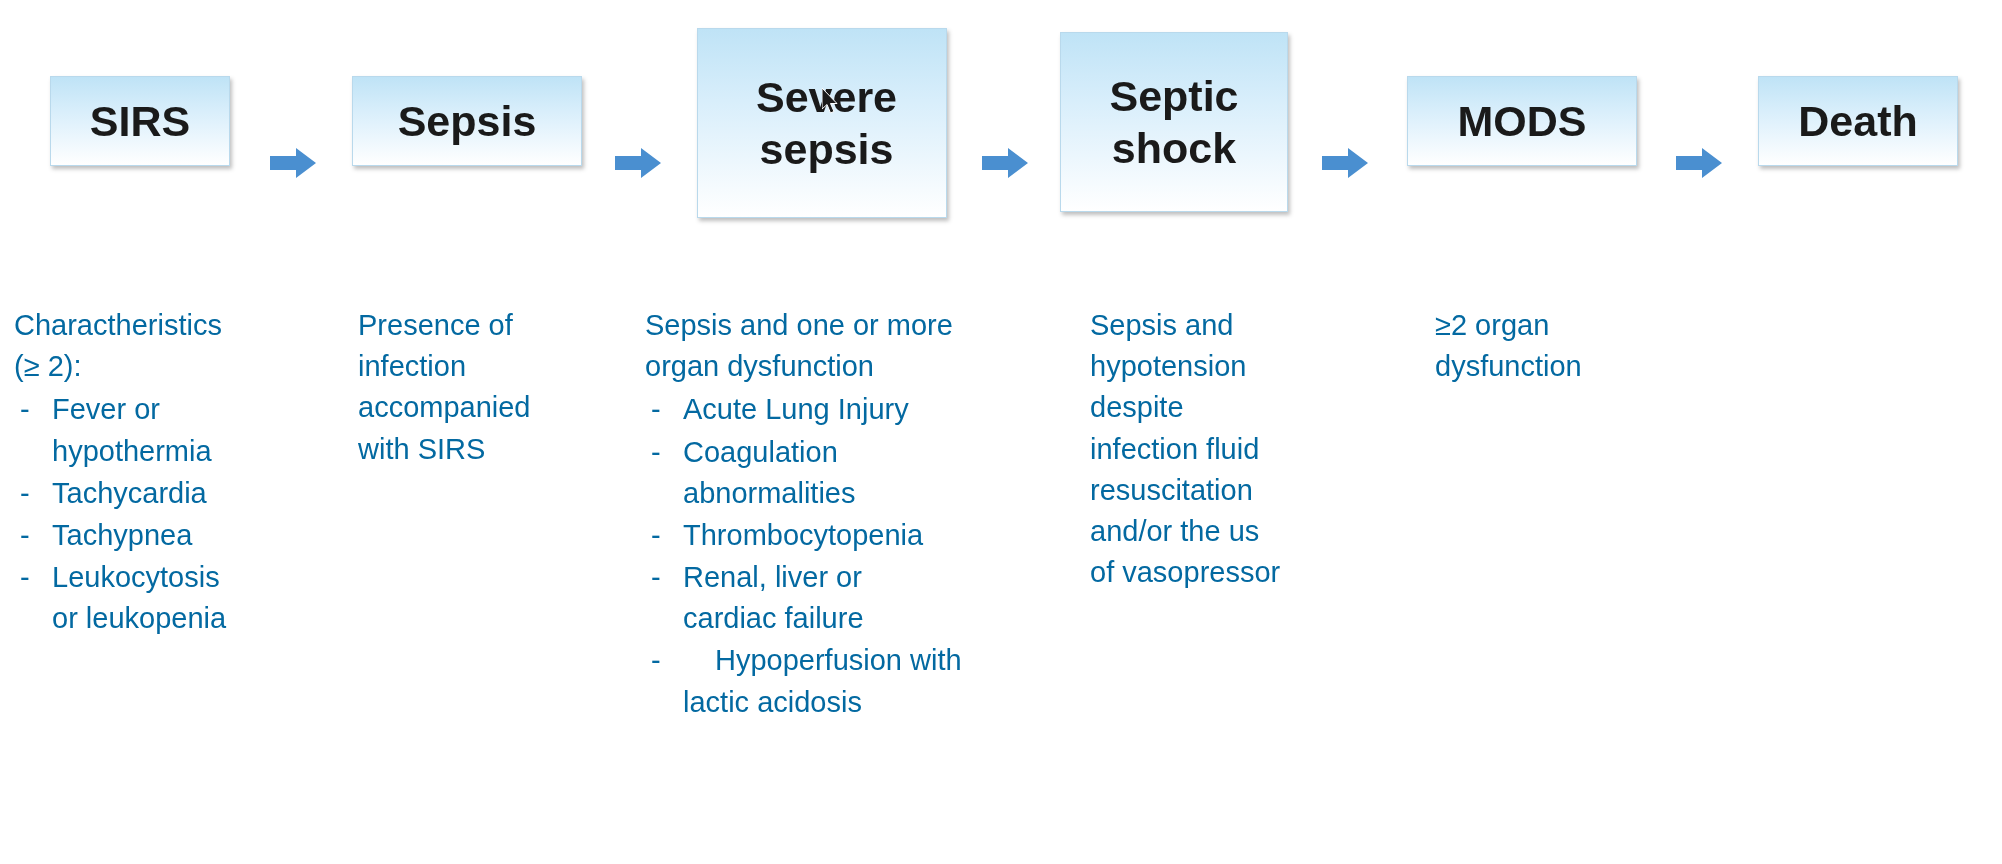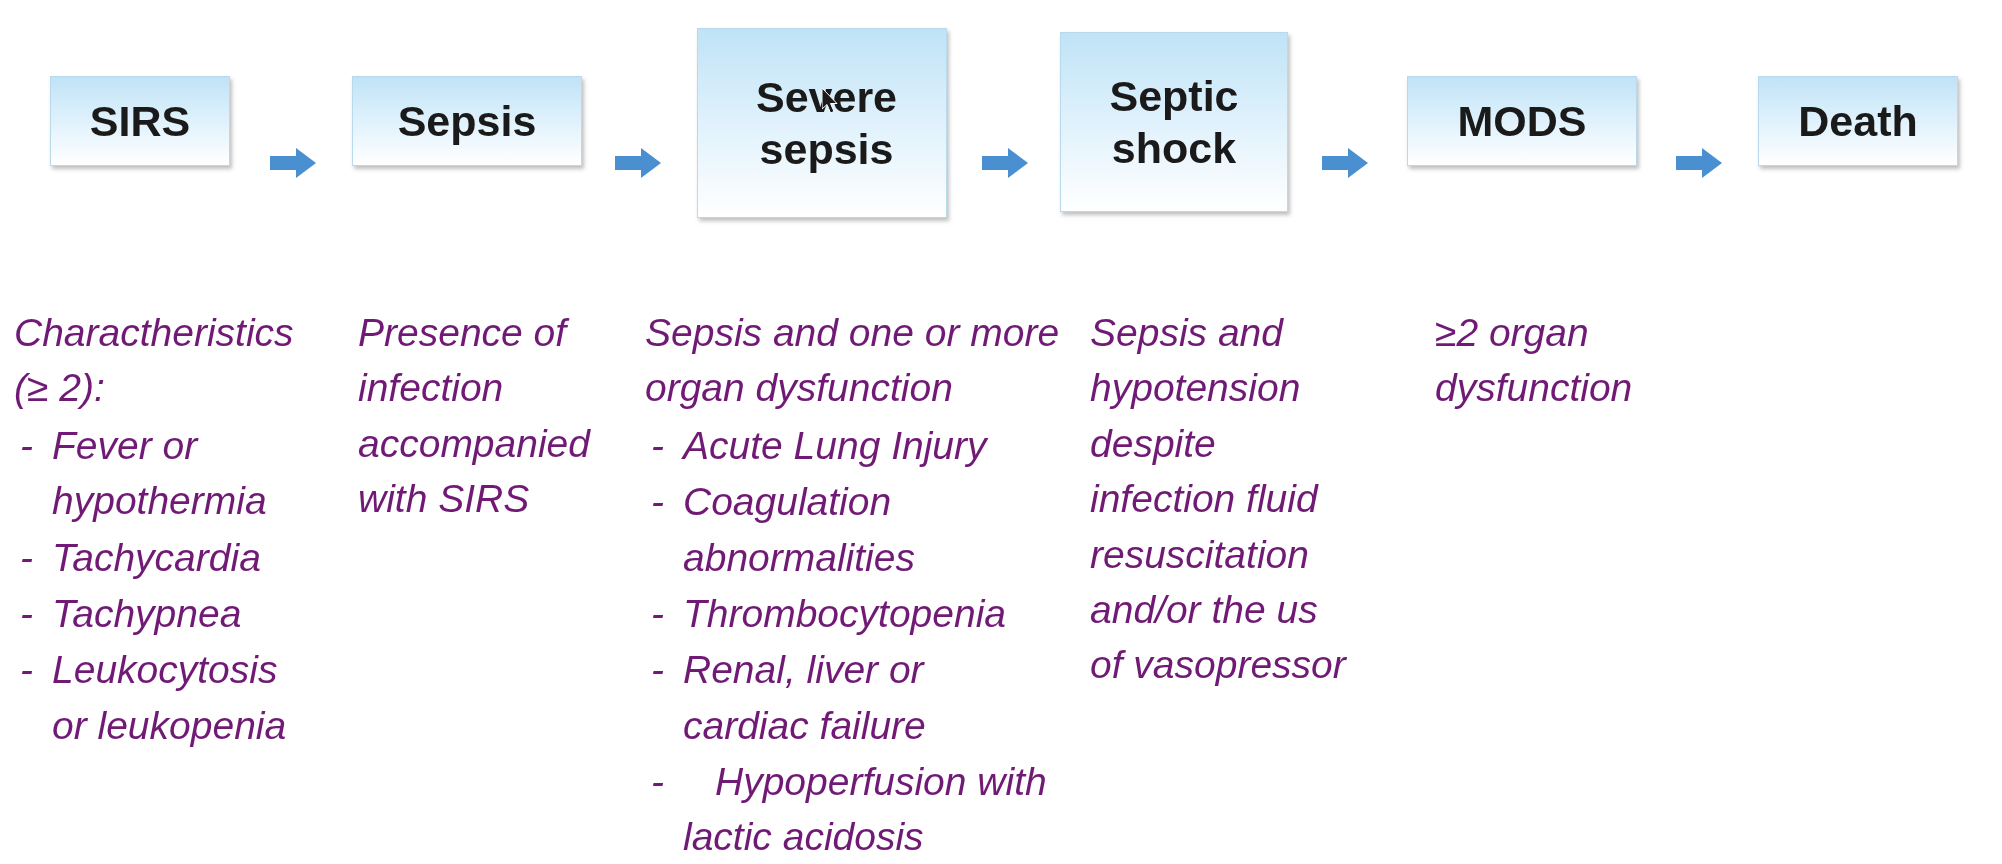--- a/index.html
+++ b/index.html
@@ -55,24 +55,23 @@
     top: 118px;
     width: 46px;
     height: 34px;
     display: block;
   }
 
   
   .col {
     position: absolute;
     top: 305px;
-    font-size: 39px;
+    font-size: 29px;
     line-height: 1.42;
-    color: #701a75;
-    font-style: italic;
+    color: #0369a1;
   }
   .col .head {
     white-space: pre-line;
     margin-bottom: 2px;
   }
   .col ul {
     list-style: none;
     margin: 0;
     padding: 0;
   }

